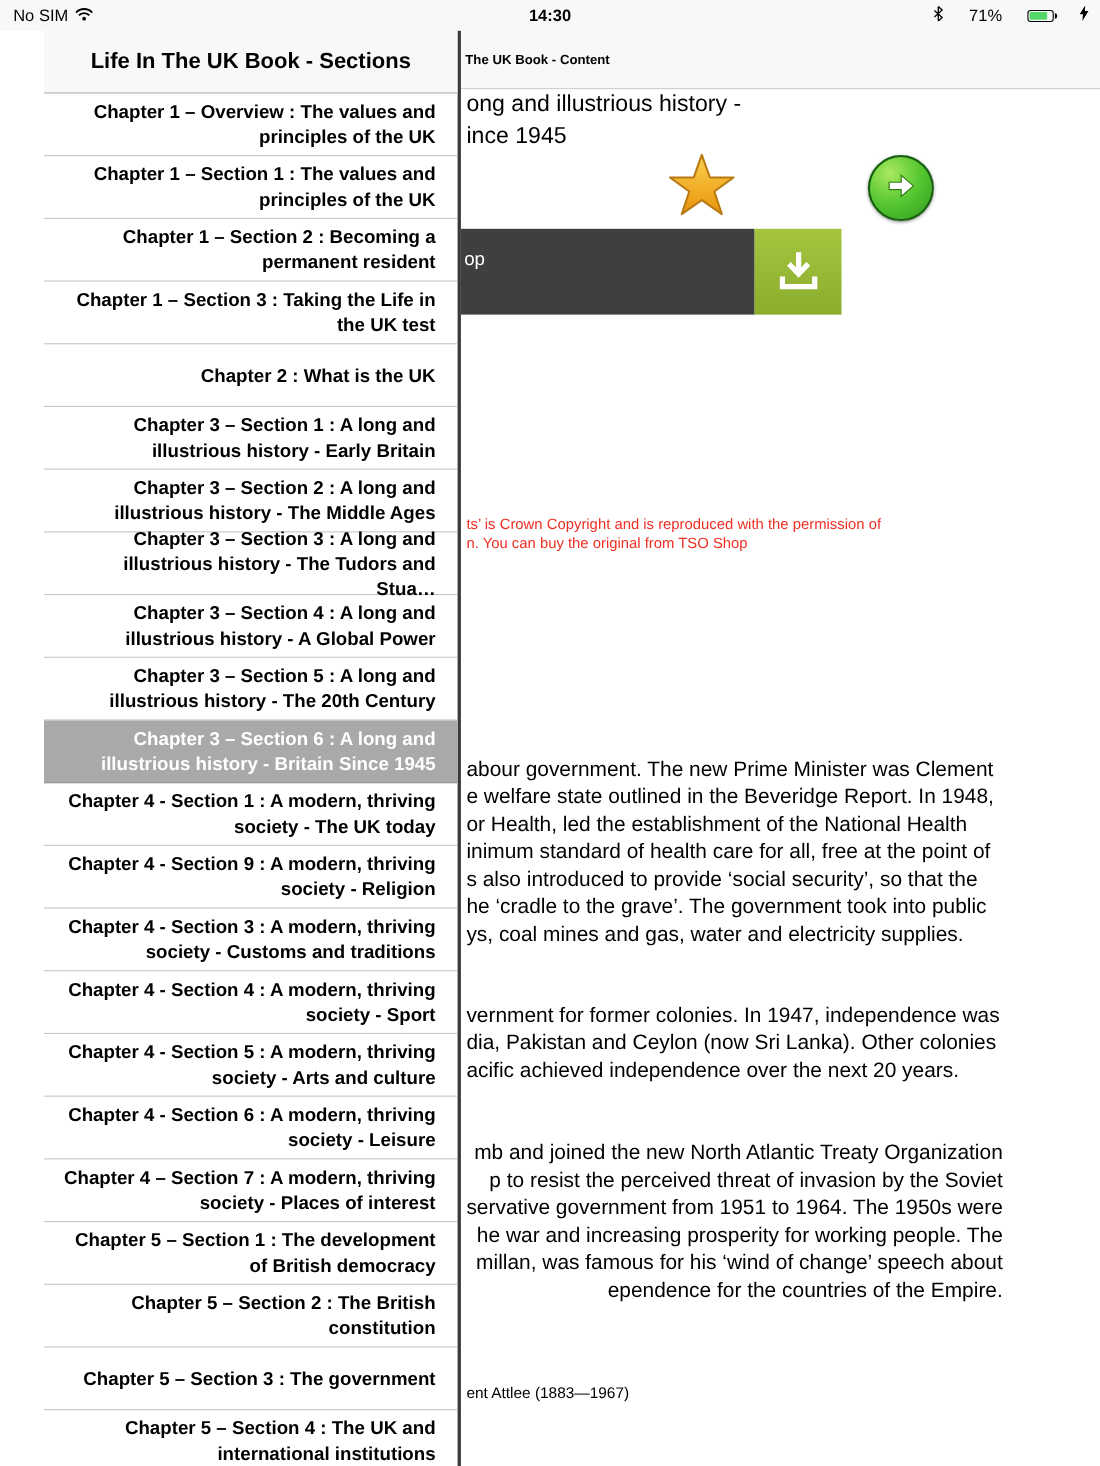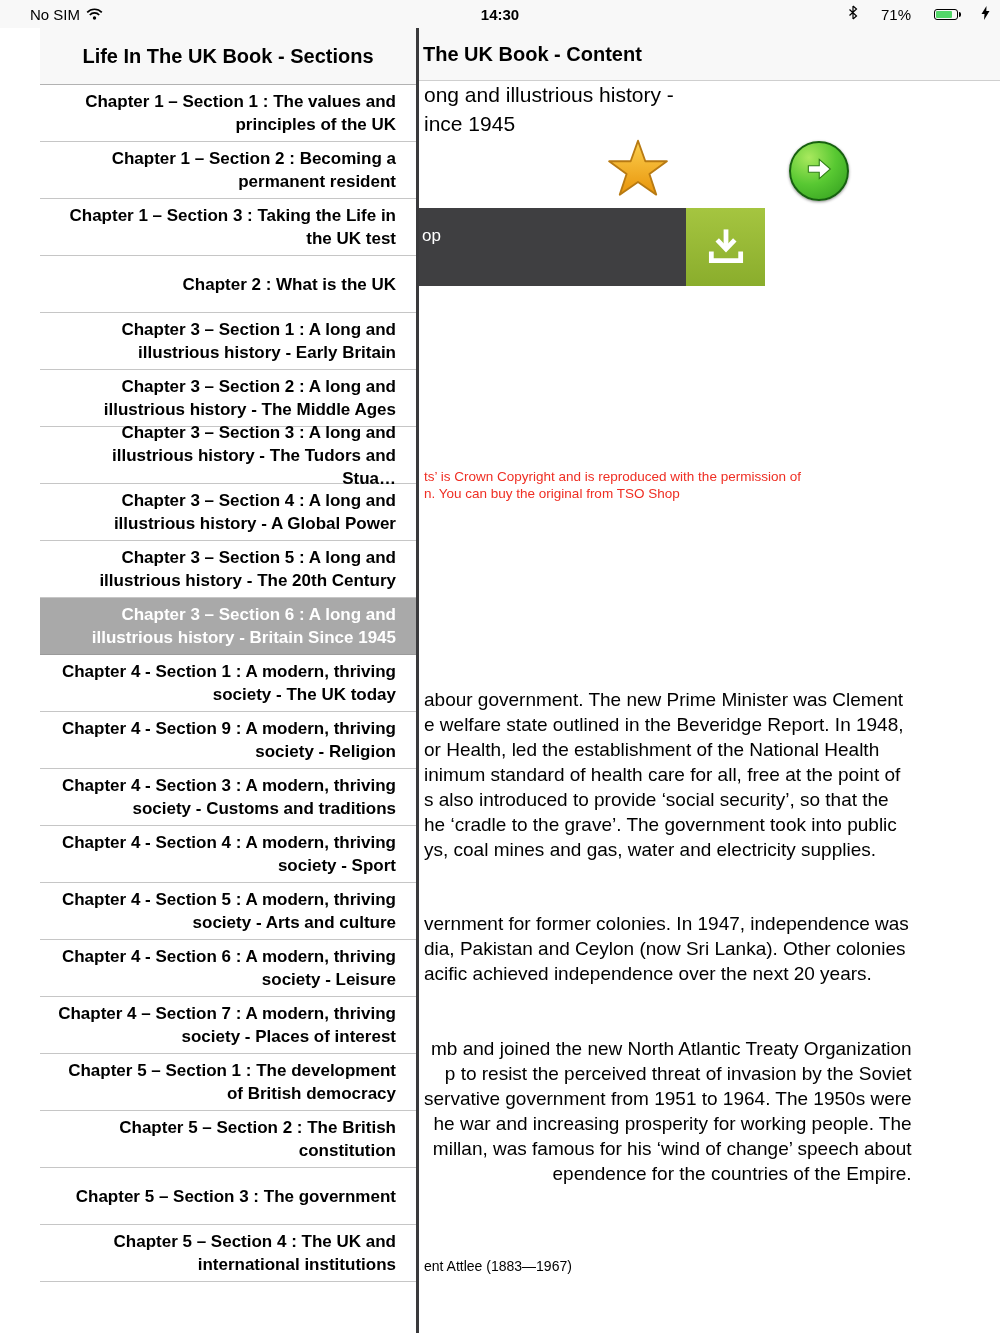--- a/index.html
+++ b/index.html
@@ -2,27 +2,27 @@
 <html><head>
 <meta charset="utf-8">
 <style>
   * { margin:0; padding:0; box-sizing:border-box; }
   body { font-family:"Liberation Sans","DejaVu Sans",sans-serif; background:#444; }
   .screen { position:relative; width:1000px; height:1333px; background:#fff; overflow:hidden; margin:0 auto; }
 
   
   .header-strip { position:absolute; left:0; top:0; width:1000px; height:81px; background:#f8f8f8; border-bottom:1px solid #cfcfcf; z-index:2; }
   .statusbar { position:absolute; left:0; top:0; width:1000px; height:28px; z-index:10; display:flex; align-items:center; font-size:15px; color:#000; }
-  .sb-left { display:flex; align-items:center; gap:6px; margin-left:30px; }
+  .sb-left { display:flex; align-items:center; gap:6px; margin-left:12px; }
   .sb-center { position:absolute; left:0; right:0; text-align:center; font-weight:700; }
   .sb-right { position:absolute; right:10px; top:0; height:28px; display:flex; align-items:center; gap:23px; }
   .battery { width:24px; height:11px; border:1px solid #000; border-radius:3px; position:relative; }
   .battery .fill { position:absolute; left:1px; top:1px; bottom:1px; width:71%; background:#53d769; border-radius:1px; }
   .battery:after { content:""; position:absolute; right:-4px; top:2.5px; width:2.5px; height:5px; background:#000; border-radius:0 2px 2px 0; }
-  .navbar-content-title { position:absolute; left:423px; top:28px; height:53px; line-height:53px; font-size:20px; font-weight:700; color:#000; z-index:3; }
+  .navbar-content-title { position:absolute; left:423px; top:28px; height:53px; line-height:53px; font-size:12px; font-weight:700; color:#000; z-index:3; }
 
   
   .sidebar { position:absolute; left:0; top:28px; width:419px; height:1305px; background:#fff; border-right:3px solid #3a3a3c; z-index:5; overflow:hidden;padding-left:40px; }
   .sidebar-header { height:57px; background:#f8f8f8; border-bottom:1px solid #b2b2b2; display:flex; align-items:center; justify-content:center; font-size:20px; font-weight:700; color:#000; }
   .sb-item { height:57px; border-bottom:1px solid #c6c6c6; display:flex; align-items:center; justify-content:flex-end; text-align:right; padding:2px 20px 2px 14px; font-size:17px; font-weight:700; line-height:23px; color:#000; cursor:pointer; }
   .sb-item.selected { background:#a9a9a9; color:#fff; border-bottom-color:#9a9a9a; }
 
   
   .content-layer { position:absolute; left:0; top:0; width:1000px; height:1019px; z-index:1; }
   .page-title { position:absolute; left:424px; top:80px; font-size:21px; line-height:29px; color:#000; }
@@ -149,20 +149,23 @@
         <svg width="9" height="14" viewBox="0 0 9 14">
           <path d="M5.5 0 L0.5 8 h3 L3 14 L8.5 5 h-3.2 Z" fill="#000"></path>
         </svg>
       </span>
     </div>
   </div>
 
   <div class="sidebar">
     <div class="sidebar-header">Life In The UK Book - Sections</div>
     <div class="sb-item">
+        <span>Chapter 1 – Overview : The values and principles of the UK</span>
+      </div>
+    <div class="sb-item">
         <span>Chapter 1 – Section 1 : The values and principles of the UK</span>
       </div>
     <div class="sb-item">
         <span>Chapter 1 – Section 2 : Becoming a permanent resident</span>
       </div>
     <div class="sb-item">
         <span>Chapter 1 – Section 3 : Taking the Life in the UK test</span>
       </div>
     <div class="sb-item">
         <span>Chapter 2 : What is the UK</span>

